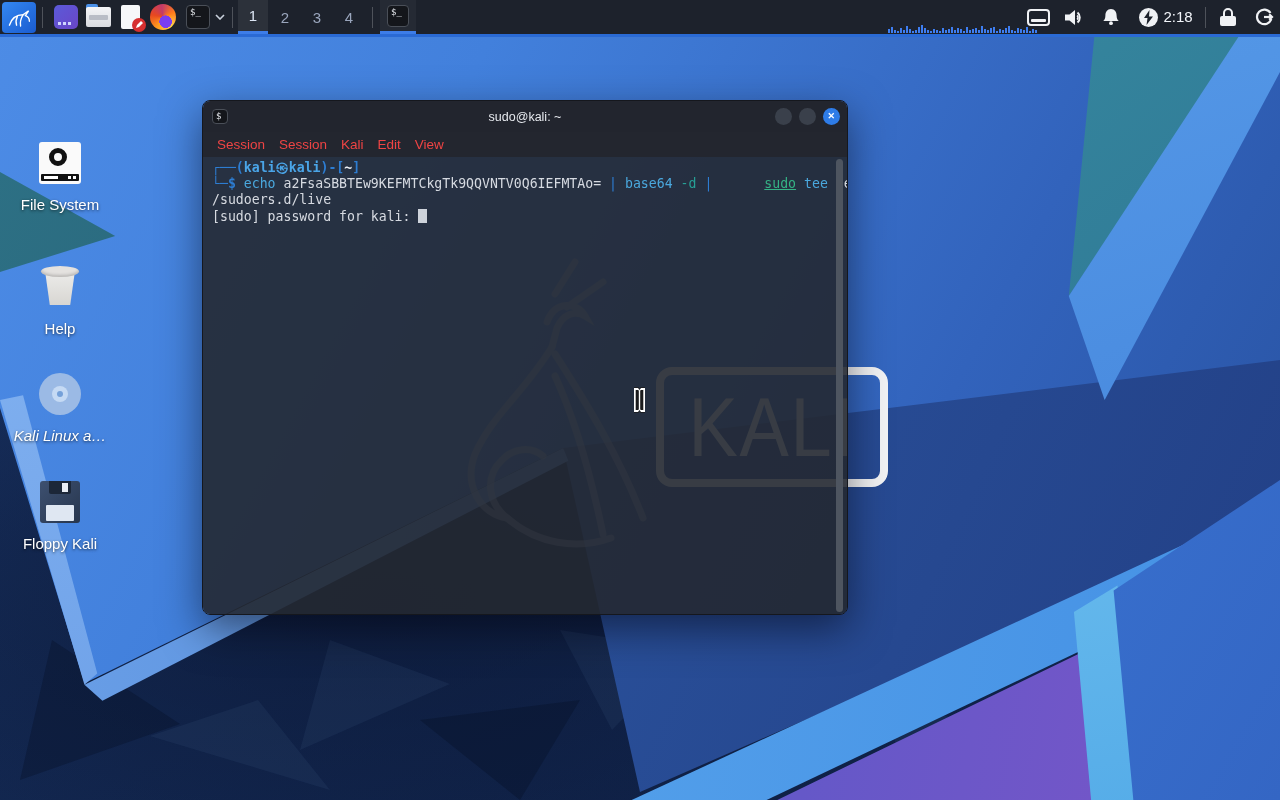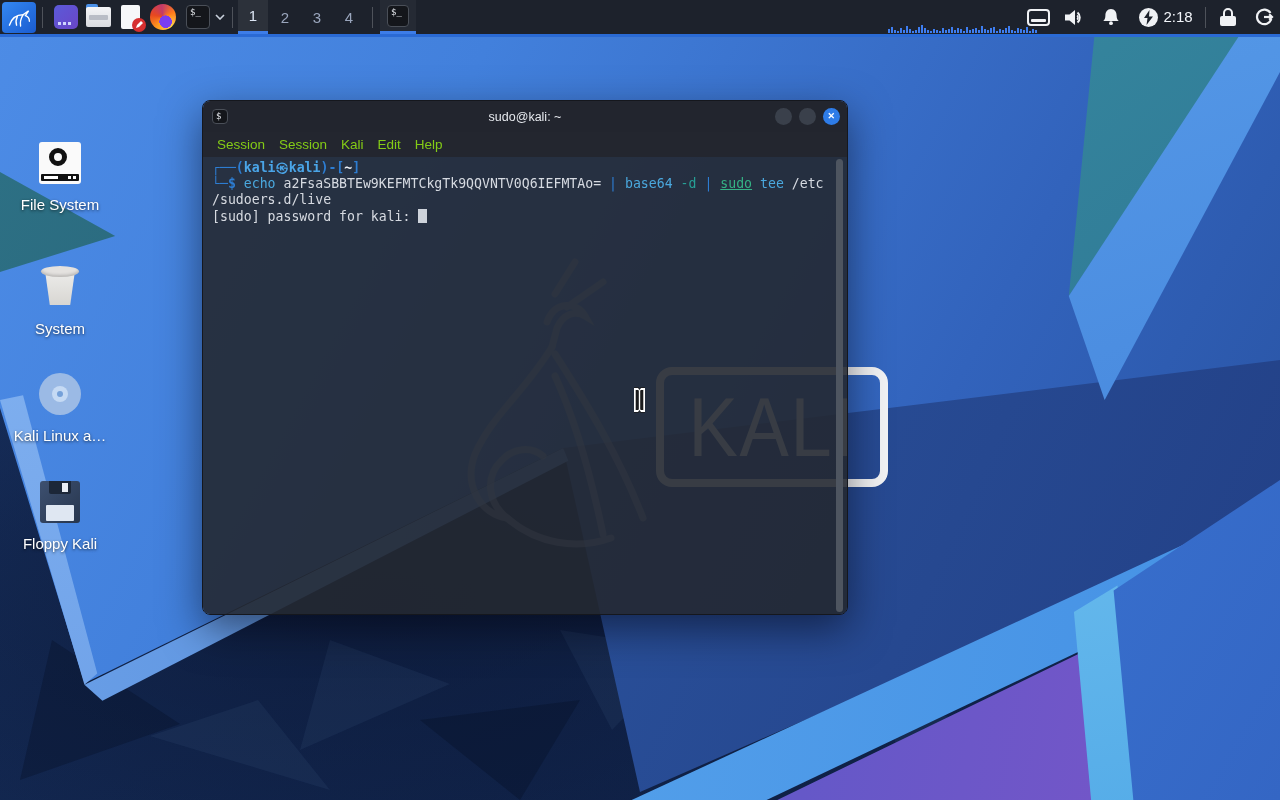--- a/index.html
+++ b/index.html
@@ -97,25 +97,25 @@
   .window{position:absolute;left:202px;top:100px;width:646px;height:515px;border-radius:8px;
      box-shadow:0 14px 40px rgba(0,0,10,.5);z-index:20;overflow:hidden;border:1px solid #15171d;}
   .titlebar{height:31px;background:#22252e;position:relative;display:flex;align-items:center;justify-content:center;}
   .t-title{color:#e6e9ee;font-size:12.5px;}
   .t-icon{position:absolute;left:9px;top:8px;width:16px;height:15px;}
   .t-btns{position:absolute;right:7px;top:7px;display:flex;gap:7px;}
   .tb{width:17px;height:17px;border-radius:50%;background:#3a404b;cursor:pointer;position:relative;}
   .tb.close{background:#2e7ce8;}
   .tb.close span{position:absolute;left:4.5px;top:3px;color:#fff;font-size:9px;font-weight:bold;}
   .menubar{height:25px;background:#23262f;display:flex;align-items:center;gap:14px;padding-left:14px;}
-  .menubar span{color:#84cc16;font-size:13.5px;cursor:pointer;}
+  .menubar span{color:#ef4444;font-size:13.5px;cursor:pointer;}
   .term-body{position:absolute;left:0;top:56px;right:0;bottom:0;background:rgba(36,40,49,.9);}
   .term-lines{position:absolute;left:9px;top:3px;font-family:"DejaVu Sans Mono",monospace;
      font-size:13.2px;line-height:16.2px;white-space:pre;}
-  .seg-u{text-decoration:underline;}
+  .seg-u{text-decoration:underline;margin-left:44px;}
   .cursor-block{display:inline-block;width:8.5px;height:14px;vertical-align:-2px;}
   .scrollbar{position:absolute;right:4px;top:2px;bottom:2px;width:7px;background:#4e5560;border-radius:4px;}
 
   
   .ibeam{position:absolute;left:631px;top:386px;z-index:60;}
 </style>
 </head>
 <body>
 
 <div id="screen">
@@ -175,24 +175,24 @@
     <div class="lbl">File System</div>
   </div>
 
   <div class="dicon" style="top:266px;">
     <div class="glyph">
       <div class="g-trash" style="margin:0 auto;">
           <div class="cup"></div>
           <div class="rim"></div>
         </div>
     </div>
-    <div class="lbl">System</div>
-  </div>
-
-  <div class="dicon" style="top:373px;">
+    <div class="lbl">Help</div>
+  </div>
+
+  <div class="dicon" style="top:373px;font-style:italic;">
     <div class="glyph">
       <div class="g-disc" style="margin:0 auto;">
           <i></i>
         </div>
     </div>
     <div class="lbl">Kali Linux a…</div>
   </div>
 
   <div class="dicon" style="top:481px;">
     <div class="glyph">
@@ -218,21 +218,21 @@
         <div class="tb close">
             <span>✕</span>
           </div>
       </div>
     </div>
     <div class="menubar">
       <span>Session</span>
       <span>Session</span>
       <span>Kali</span>
       <span>Edit</span>
-      <span>Help</span>
+      <span>View</span>
     </div>
     <div class="term-body">
       <div class="term-lines" id="termLines"><div><span style="color: rgb(45, 125, 210); font-weight: bold;">┌──(</span><span style="color: rgb(74, 165, 232); font-weight: bold;">kali㉿kali</span><span style="color: rgb(45, 125, 210); font-weight: bold;">)-[</span><span style="color: rgb(236, 239, 244); font-weight: bold;">~</span><span style="color: rgb(45, 125, 210); font-weight: bold;">]</span></div><div><span style="color: rgb(45, 125, 210); font-weight: bold;">└─</span><span style="color: rgb(45, 125, 210); font-weight: bold;">$</span><span style="color: rgb(214, 218, 225);"> </span><span style="color: rgb(74, 168, 222);">echo</span><span style="color: rgb(214, 218, 225);"> a2FsaSBBTEw9KEFMTCkgTk9QQVNTV0Q6IEFMTAo= </span><span style="color: rgb(45, 125, 210);">|</span><span style="color: rgb(214, 218, 225);"> </span><span style="color: rgb(74, 168, 222);">base64</span><span style="color: rgb(214, 218, 225);"> </span><span style="color: rgb(38, 160, 150);">-d</span><span style="color: rgb(214, 218, 225);"> </span><span style="color: rgb(45, 125, 210);">|</span><span style="color: rgb(214, 218, 225);"> </span><span class="seg-u" style="color: rgb(53, 178, 133);">sudo</span><span style="color: rgb(214, 218, 225);"> </span><span style="color: rgb(74, 168, 222);">tee</span><span style="color: rgb(214, 218, 225);"> /etc</span></div><div><span style="color: rgb(214, 218, 225);">/sudoers.d/live</span></div><div><span style="color: rgb(214, 218, 225);">[sudo] password for kali: </span><span class="cursor-block" style="background: rgb(206, 211, 219);"></span></div></div>
       <div class="scrollbar"></div>
     </div>
   </div>
 
   <svg class="ibeam" width="17" height="28" viewBox="0 0 17 28">
     <g stroke="#1a1a1a" stroke-width="1.6" fill="#fff">
       <path d="M3 2 h4 v2 h-1.5 v20 h1.5 v2 h-4 M14 2 h-4 v2 h1.5 v20 h-1.5 v2 h4"></path>

